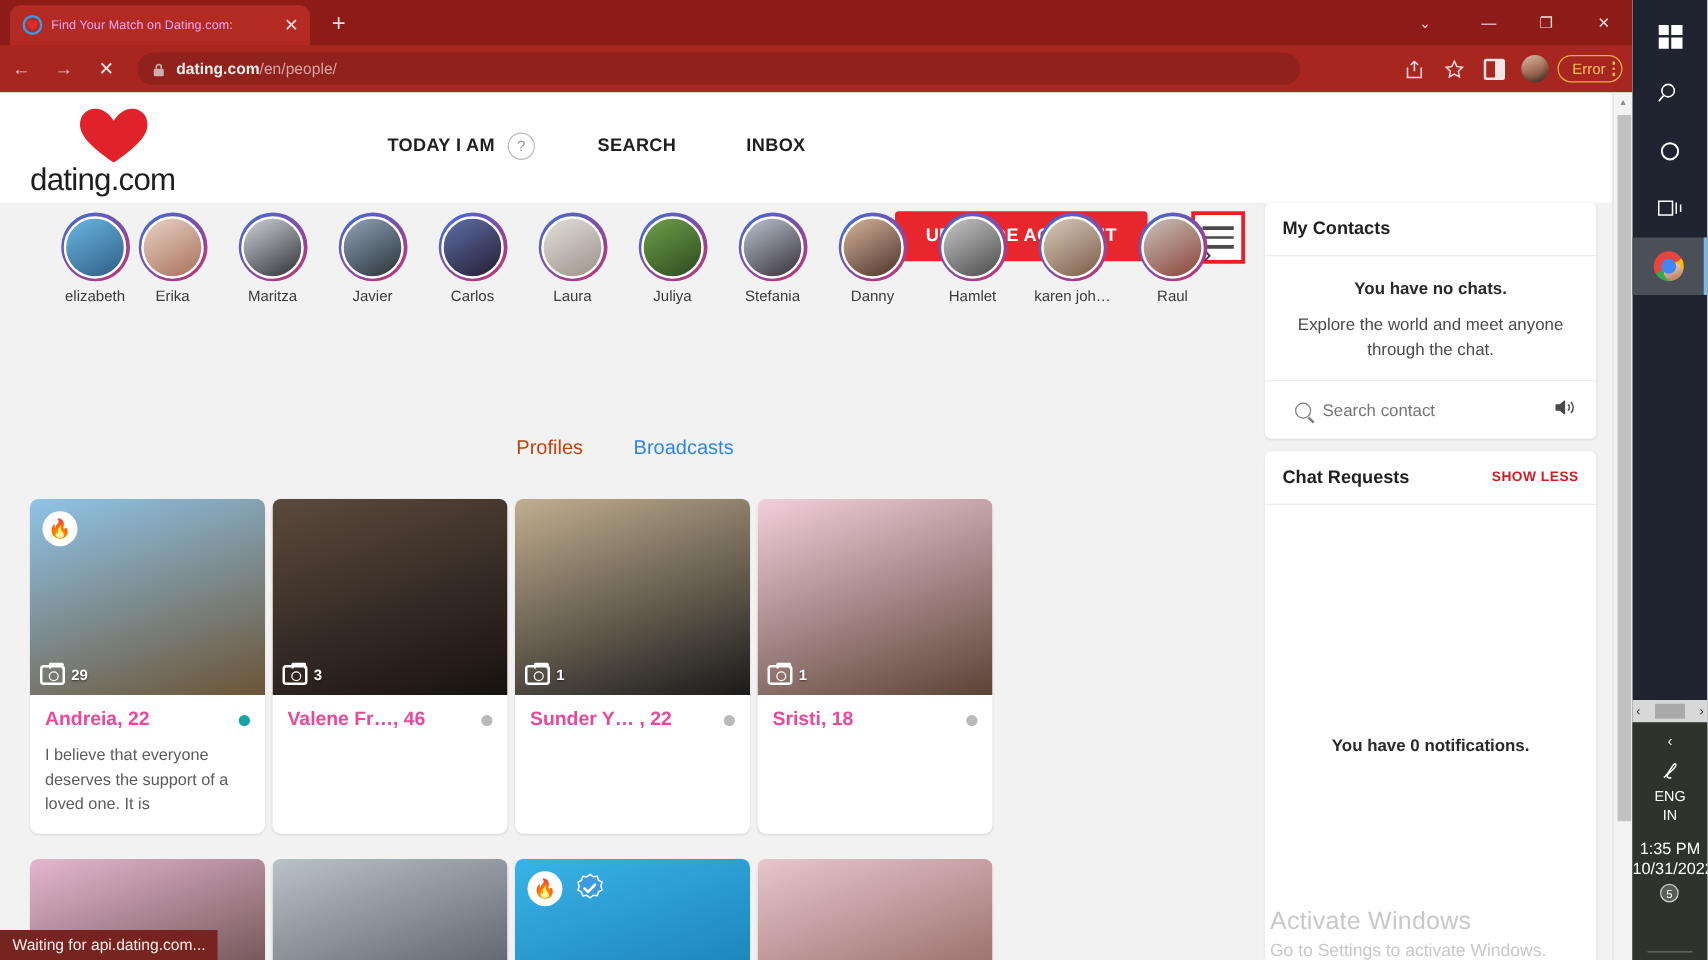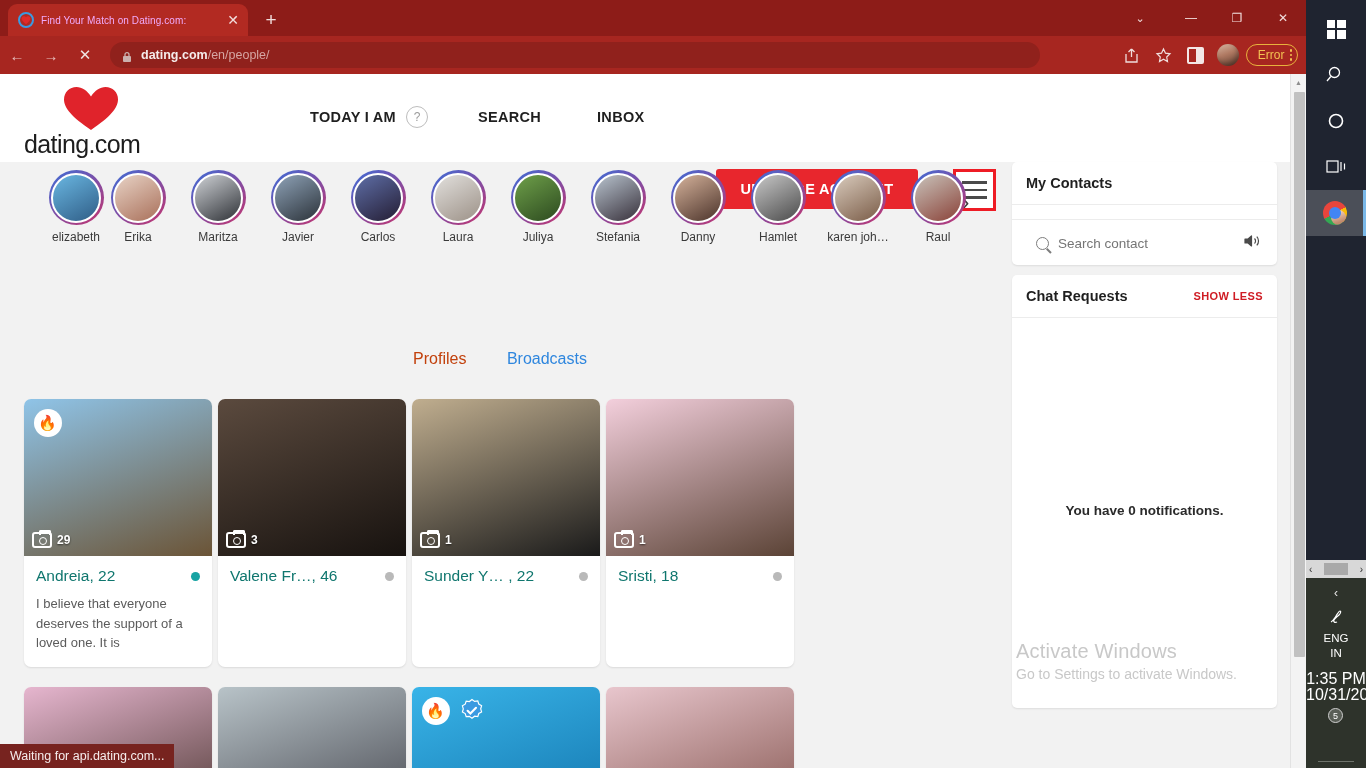--- a/index.html
+++ b/index.html
@@ -117,21 +117,21 @@
   }
   .photo-count {
     position:absolute; left:8px; bottom:8px; display:flex; align-items:center; gap:5px;
     color:#fff; font-size:12px; font-weight:bold; text-shadow:0 1px 2px rgba(0,0,0,.6);
   }
   .cam { width:20px; height:16px; border:2px solid #fff; border-radius:3px; position:relative; }
   .cam::before { content:""; position:absolute; left:5px; top:-4px; width:8px; height:3px; border:2px solid #fff; border-bottom:none; border-radius:2px 2px 0 0; }
   .cam::after { content:""; position:absolute; left:5px; top:2.5px; width:6px; height:6px; border:1.6px solid #fff; border-radius:50%; }
   .card-body { padding:11px 12px 14px; min-height:107px; }
   .card-name-row { display:flex; align-items:center; justify-content:space-between; }
-  .card-name { font-size:15.5px; font-weight:normal; color:#0f766e; white-space:nowrap; overflow:hidden; }
+  .card-name { font-size:15.5px; font-weight:bold; color:#ec4899; white-space:nowrap; overflow:hidden; }
   .dot { width:9px; height:9px; border-radius:50%; background:#b9b9b9; flex:0 0 9px; }
   .dot.online { background:#17a3a3; }
   .card-desc { margin-top:9px; font-size:13px; line-height:19.5px; color:#5b5b5b; }
 
   
   .rpanel { position:absolute; left:1012px; top:88px; width:265px; }
   .rcard { background:#fff; border-radius:5px; box-shadow:0 1px 2px rgba(0,0,0,.09); margin-bottom:10px; }
   .rcard-head { padding:13px 14px; font-size:14.5px; font-weight:bold; color:#1f1f1f; border-bottom:1px solid #ececec; display:flex; align-items:center; justify-content:space-between; }
   .show-less { font-size:11px; font-weight:bold; color:#cf1c24; letter-spacing:.4px; }
   .rcard-body { padding:18px 16px 0; text-align:center; }
@@ -167,21 +167,21 @@
     background:linear-gradient(160deg,#f0cdbb 20%,#c08a6d 75%); }
 
   .tb-scroll { position:absolute; left:0; top:560px; width:60px; height:18px; background:#d8d8d8; display:flex; align-items:center; justify-content:space-between; padding:0 3px; }
   .tb-scroll span { font-size:10px; color:#2c2c2c; }
   .tb-scroll .thumb { width:24px; height:12px; background:#a9a9a9; }
 
   .tray { position:absolute; left:0; top:578px; width:60px; height:190px; background:#2e332b; color:#fff; text-align:center; }
   .tray-chev { padding-top:8px; font-size:12px; color:#e8e8e8; }
   .tray-pen { padding-top:8px; font-size:14px; }
   .tray-lang { margin-top:2px; font-size:11.5px; line-height:15px; }
-  .tray-time { margin-top:10px; font-size:16px; line-height:16px; }
+  .tray-time { margin-top:10px; font-size:13px; line-height:16px; }
   .tray-notif { margin-top:10px; position:relative; display:inline-block; }
   .notif-box { width:19px; height:15px; background:#fff; position:relative; }
   .notif-box i { position:absolute; left:3px; background:#2e332b; height:1.6px; display:block; }
   .notif-badge { position:absolute; right:-7px; bottom:-6px; width:15px; height:15px; border-radius:50%; background:#595e56; border:1px solid #cfcfcf; font-size:9px; line-height:14px; color:#fff; }
   .tray-line { position:absolute; left:12px; right:12px; bottom:6px; height:1px; background:#6e736b; }
 </style>
 </head>
 <body>
 
 <div id="root">
@@ -435,20 +435,24 @@
             </div>
           </div>
           <div class="card">
             <div class="card-img" style="background-image:linear-gradient(160deg,#e8c6cd,#7a4a42)"></div>
           </div>
         </div>
 
       <div class="rpanel">
         <div class="rcard">
           <div class="rcard-head">My Contacts</div>
+          <div class="rcard-body">
+            <div class="no-chats">You have no chats.</div>
+            <div class="explore">Explore the world and meet anyone through the chat.</div>
+          </div>
           <div class="search-row">
             <span class="mag"></span>
             <input class="search-input" type="text" placeholder="Search contact" style="">
             <span>
               <svg width="17" height="14" viewBox="0 0 17 14" fill="none" stroke="#4a4a4a" stroke-width="1.2">
                 <path d="M1 5h3l3.5-3v10L4 9H1z" fill="#4a4a4a" stroke-linejoin="round"></path>
                 <path d="M10.5 4.5a3.5 3.5 0 0 1 0 5"></path>
                   <path d="M12.8 2.6a6.5 6.5 0 0 1 0 8.8"></path>
               </svg>
             </span>

